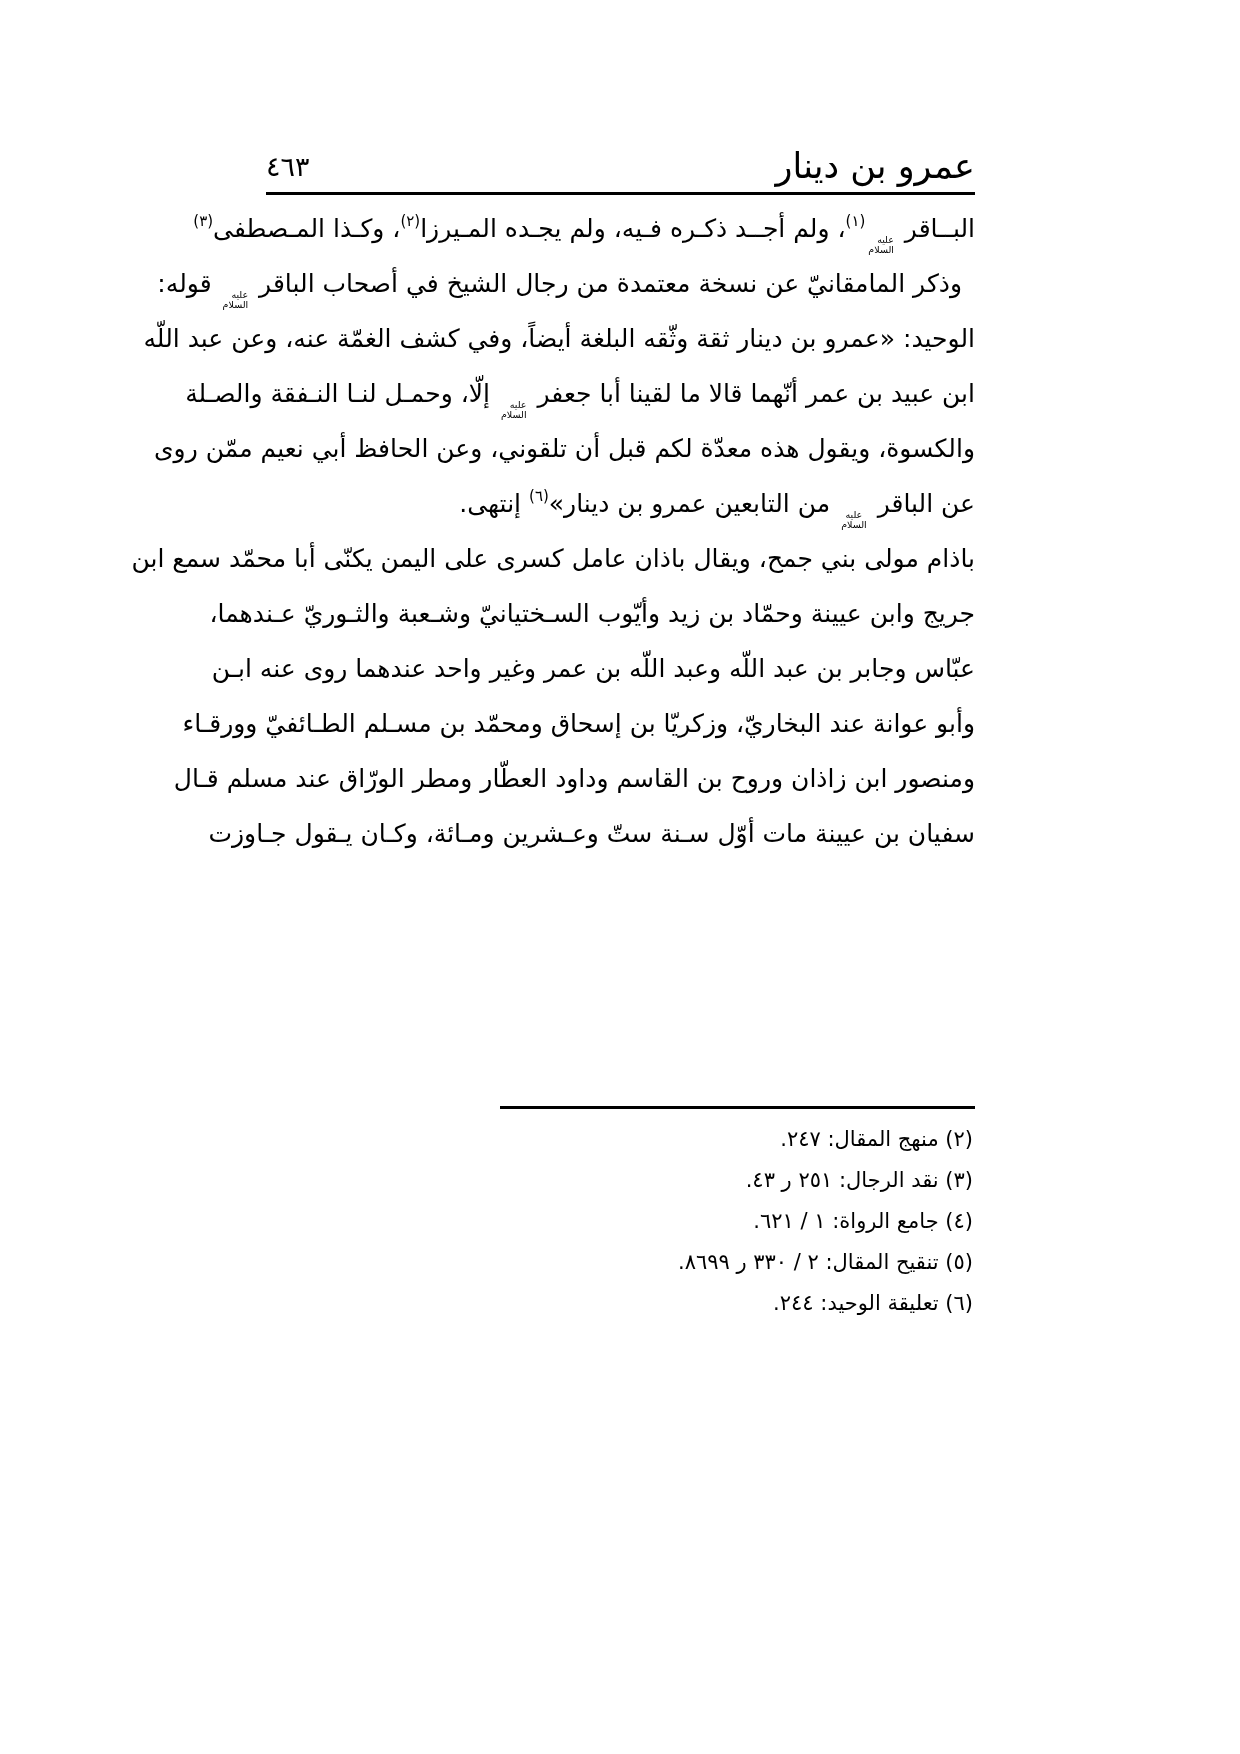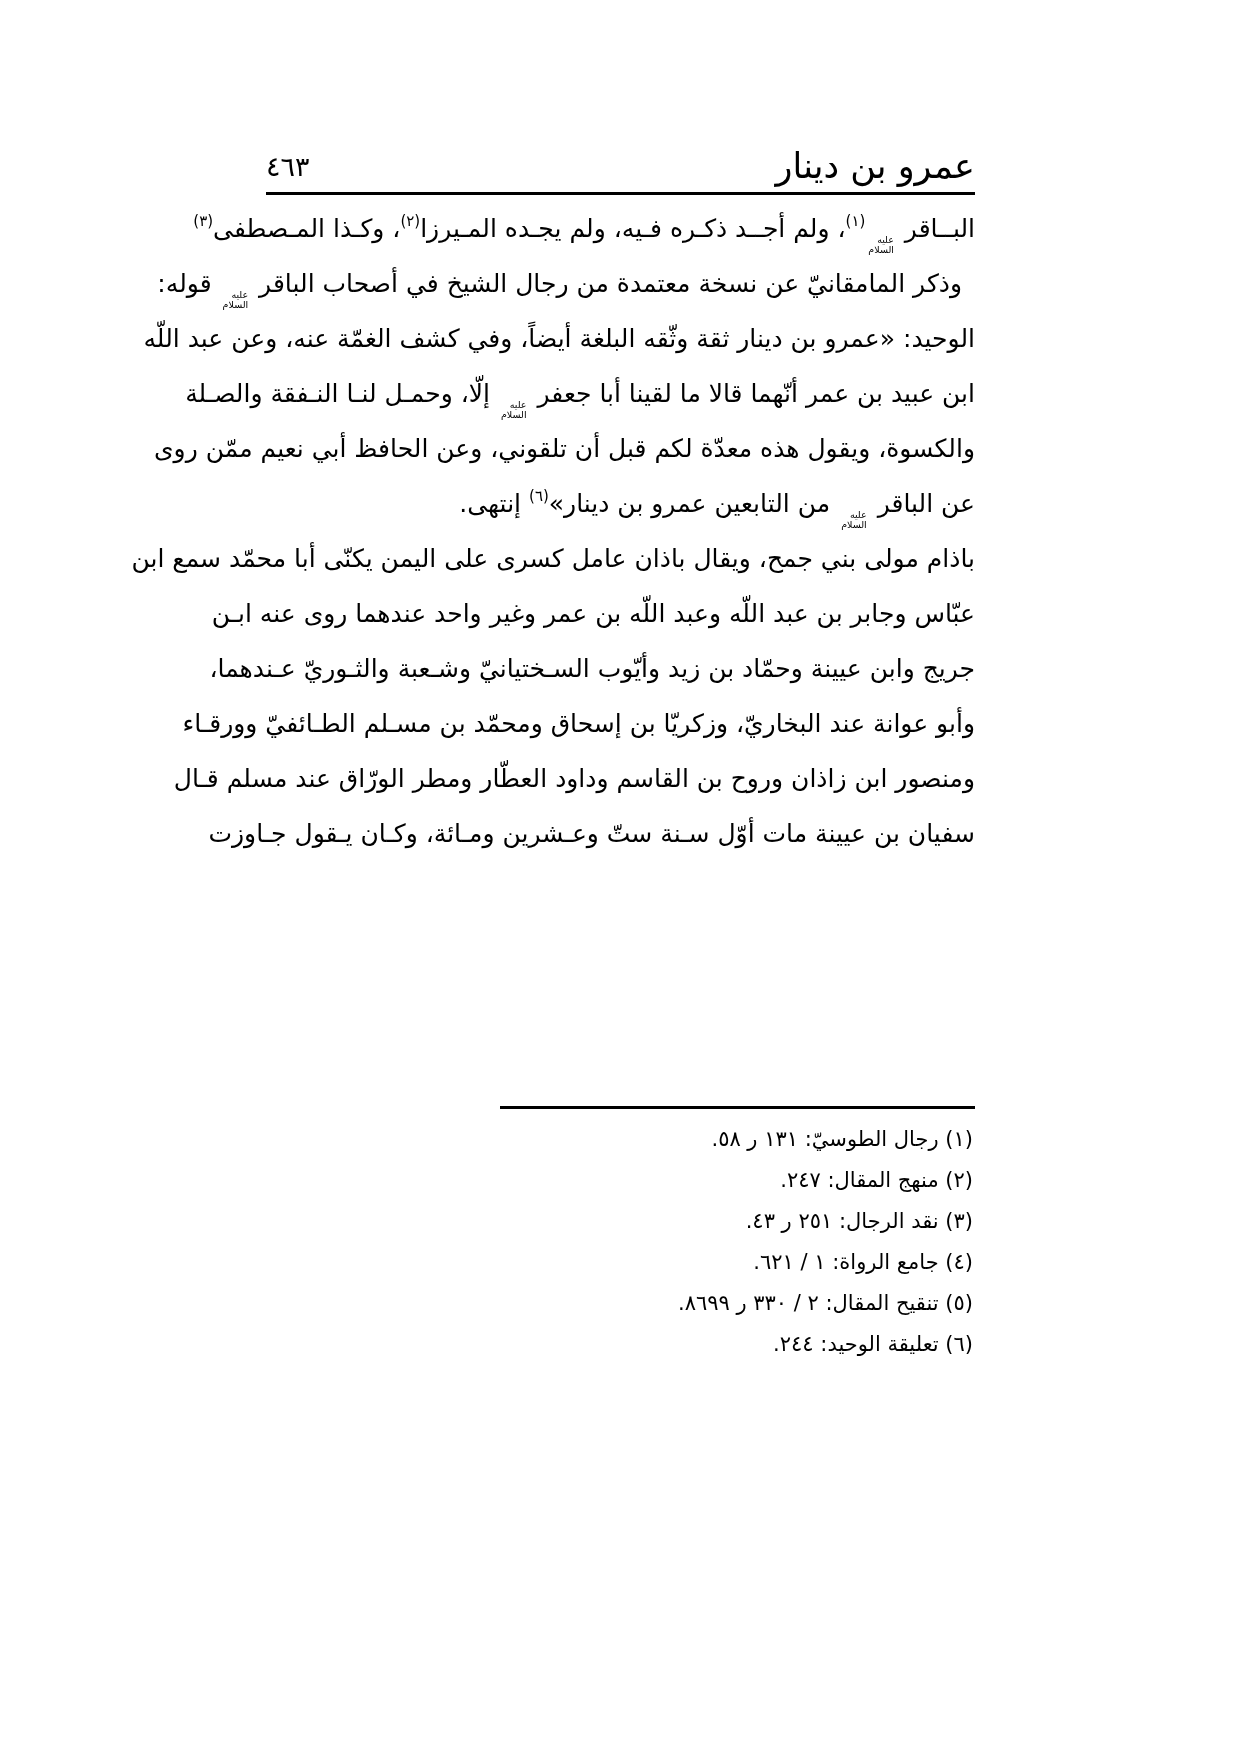--- a/index.html
+++ b/index.html
@@ -74,20 +74,21 @@
     font-size: 15px;
     line-height: 0;
     vertical-align: 11px;
     letter-spacing: 0;
   }
   
   .as-symbol {
     display: inline-flex;
     flex-direction: column;
     justify-content: center;
+    text-align: center;
     font-size: 9.5px;
     line-height: 1.0;
     vertical-align: -6px;
     margin: 0 3px;
     letter-spacing: 0;
   }
   
   .footnote-rule {
     position: absolute;
     top: 1106px;
@@ -135,31 +136,30 @@
       <div class="body-line justify">ابن عبيد بن عمر أنّهما قالا ما لقينا أبا جعفر <span class="as-symbol">
           <span>عليه</span>
           <span>السلام</span>
         </span> إلّا، وحمـل لنـا النـفقة والصـلة</div>
       <div class="body-line justify">والكسوة، ويقول هذه معدّة لكم قبل أن تلقوني، وعن الحافظ أبي نعيم ممّن روى</div>
       <div class="body-line no-justify">عن الباقر <span class="as-symbol">
           <span>عليه</span>
           <span>السلام</span>
         </span> من التابعين عمرو بن دينار»<sup class="fn-ref">(٦)</sup> إنتهى.</div>
       <div class="body-line justify">باذام مولى بني جمح، ويقال باذان عامل كسرى على اليمن يكنّى أبا محمّد سمع ابن</div>
+      <div class="body-line justify">جريج وابن عيينة وحمّاد بن زيد وأيّوب السـختيانيّ وشـعبة والثـوريّ عـندهما،</div>
       <div class="body-line justify">عبّاس وجابر بن عبد اللّه وعبد اللّه بن عمر وغير واحد عندهما روى عنه ابـن</div>
-      <div class="body-line justify">جريج وابن عيينة وحمّاد بن زيد وأيّوب السـختيانيّ وشـعبة والثـوريّ عـندهما،</div>
       <div class="body-line justify">وأبو عوانة عند البخاريّ، وزكريّا بن إسحاق ومحمّد بن مسـلم الطـائفيّ وورقـاء</div>
       <div class="body-line justify">ومنصور ابن زاذان وروح بن القاسم وداود العطّار ومطر الورّاق عند مسلم قـال</div>
       <div class="body-line justify">سفيان بن عيينة مات أوّل سـنة ستّ وعـشرين ومـائة، وكـان يـقول جـاوزت</div>
     </div>
 
   <div class="footnote-rule"></div>
 
   <div class="footnotes" id="footnotes">
-      <div class="footnote-item">(١) رجال الطوسيّ: ١٣١ ر ٥٨.</div>
       <div class="footnote-item">(٢) منهج المقال: ٢٤٧.</div>
       <div class="footnote-item">(٣) نقد الرجال: ٢٥١ ر ٤٣.</div>
       <div class="footnote-item">(٤) جامع الرواة: ١ / ٦٢١.</div>
       <div class="footnote-item">(٥) تنقيح المقال: ٢ / ٣٣٠ ر ٨٦٩٩.</div>
       <div class="footnote-item">(٦) تعليقة الوحيد: ٢٤٤.</div>
     </div>
 
 </div>
 
 </body></html>

